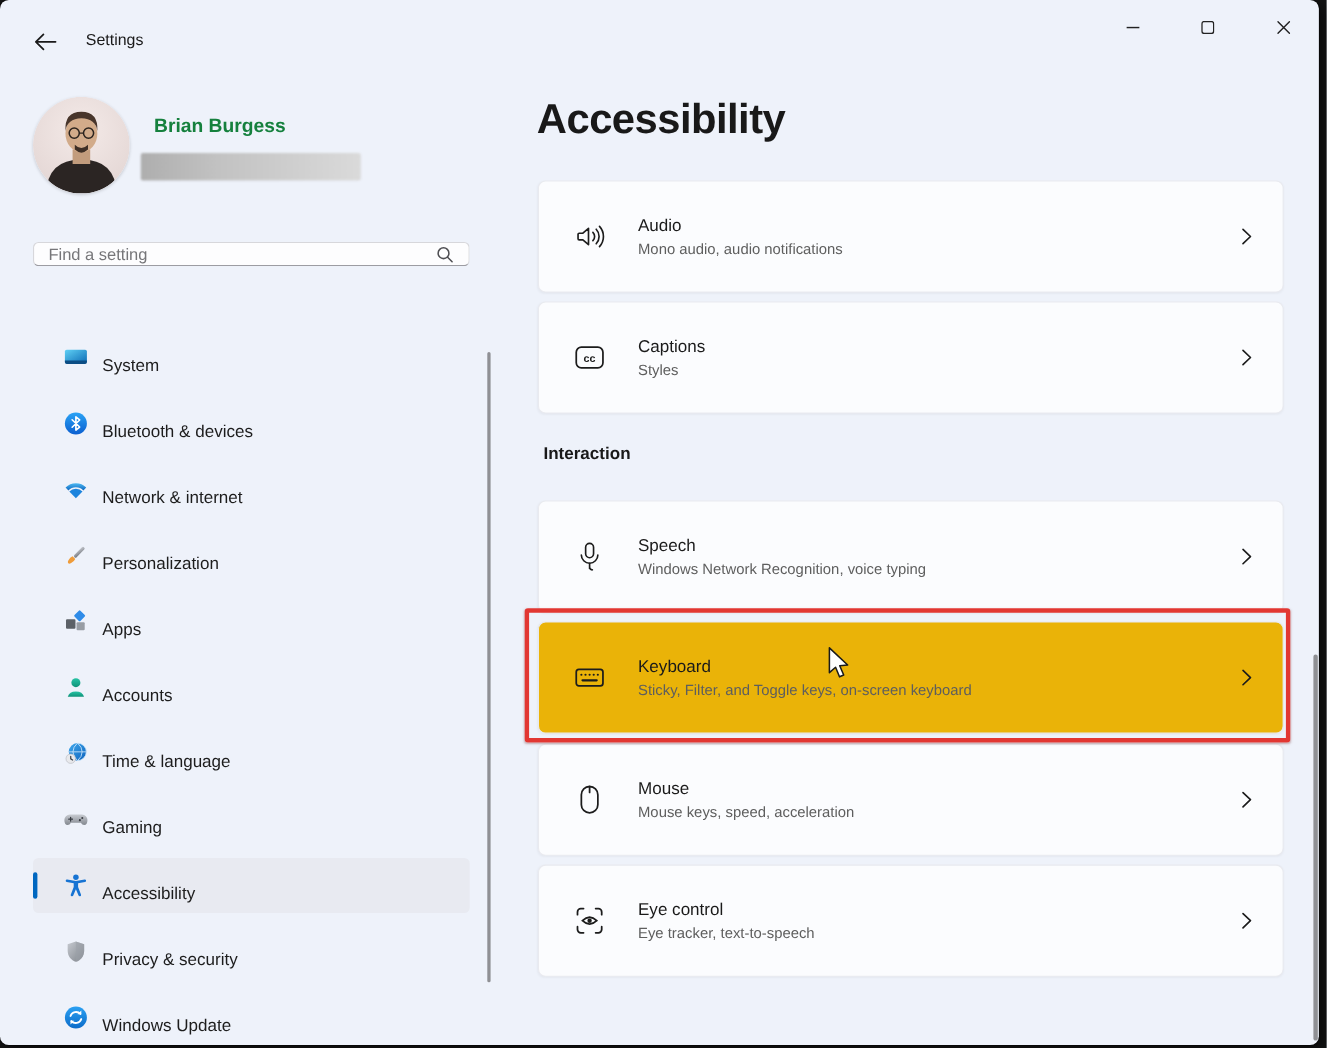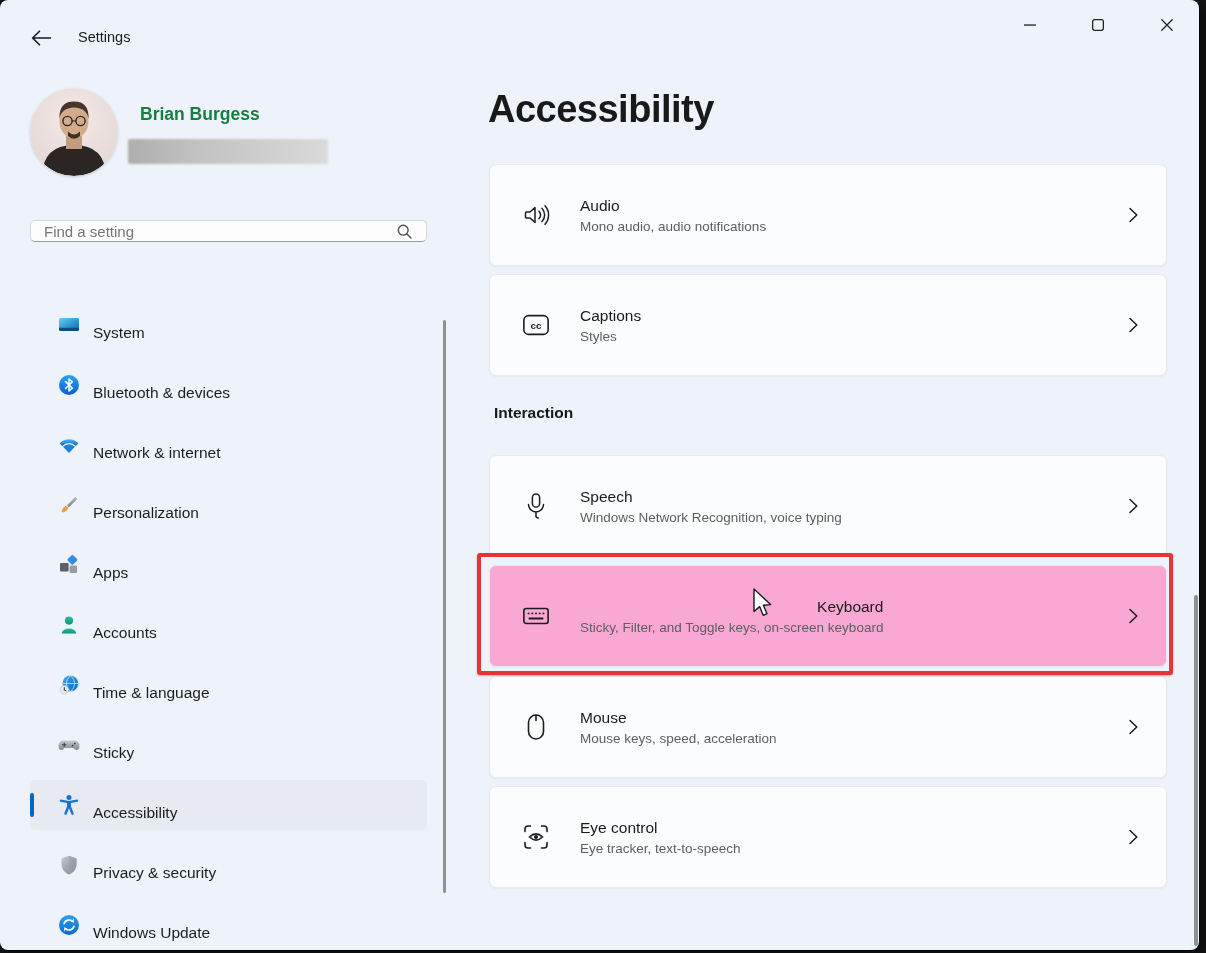--- a/index.html
+++ b/index.html
@@ -67,21 +67,21 @@
   .side-scrollbar { position:absolute; left:443px; top:320px; width:2.5px; height:573px; background:#8f9094; border-radius:2px; }
 
   
   .page-title { position:absolute; left:488px; top:88px; font-size:38px; font-weight:700; letter-spacing:-.5px; color:#191919; }
   .card {
     position:absolute; left:489px; width:678px; height:102px;
     background:#fbfcfe; border:1px solid #e9eaef; border-radius:7px;
     display:flex; align-items:center; cursor:pointer;
     box-shadow:0 1px 2px rgba(0,0,0,.04);
   }
-  .card.hovered { background:#f9a8d4;text-align:right; }
+  .card.hovered { background:#eab308; }
   .card .card-ic { width:28px; height:28px; margin-left:32px; display:flex; align-items:center; justify-content:center; flex:0 0 auto; }
   .card .txt { margin-left:30px; }
   .card .t { font-size:15.5px; color:#1a1a1a; }
   .card .s { font-size:13.5px; color:#5e5e5e; margin-top:4px; }
   .card .chev { position:absolute; right:26px; top:50%; transform:translateY(-50%); display:flex; }
   .section-header { position:absolute; left:494px; top:404px; font-size:15.5px; font-weight:700; color:#191919; }
 
   .highlight-box {
     position:absolute; left:477px; top:553px; width:696px; height:122px;
     border:4px solid #e23732; border-radius:3px; pointer-events:none;
@@ -287,21 +287,21 @@
                 <stop offset="0" stop-color="#c7cbd1"></stop>
                 <stop offset="1" stop-color="#83888f"></stop>
               </linearGradient>
             </defs>
             <path d="M6.5 7.5 h11 a5 5 0 0 1 5 5 q0 4.5 -3 4.5 q-1.8 0 -3 -2 h-9 q-1.2 2 -3 2 q-3 0 -3 -4.5 a5 5 0 0 1 5 -5 z" fill="url(#ggm)"></path>
             <path d="M7.2 10 v3.4 M5.5 11.7 h3.4" stroke="#3a3e44" stroke-width="1.1" stroke-linecap="round"></path>
             <circle cx="15.6" cy="12.6" r="0.95" fill="#3a3e44"></circle>
             <circle cx="17.8" cy="10.6" r="0.95" fill="#3a3e44"></circle>
           </svg>
       </span>
-      <span class="lbl">Sticky</span>
+      <span class="lbl">Gaming</span>
     </div>
 
     <div class="nav-item selected">
       <span class="ic">
         <svg width="24" height="24" viewBox="0 0 24 24">
             <g fill="#1673d3">
               <circle cx="12" cy="4.6" r="2.5"></circle>
               <path d="M3.7 8.8 L10 9.9 L10 13.4 L7.3 20.3 A1.25 1.25 0 0 0 9.6 21.2 L12 15.3 L14.4 21.2 A1.25 1.25 0 0 0 16.7 20.3 L14 13.4 L14 9.9 L20.3 8.8 A1.15 1.15 0 0 0 19.9 6.5 L12 7.9 L4.1 6.5 A1.15 1.15 0 0 0 3.7 8.8 Z"></path>
             </g>
           </svg>

